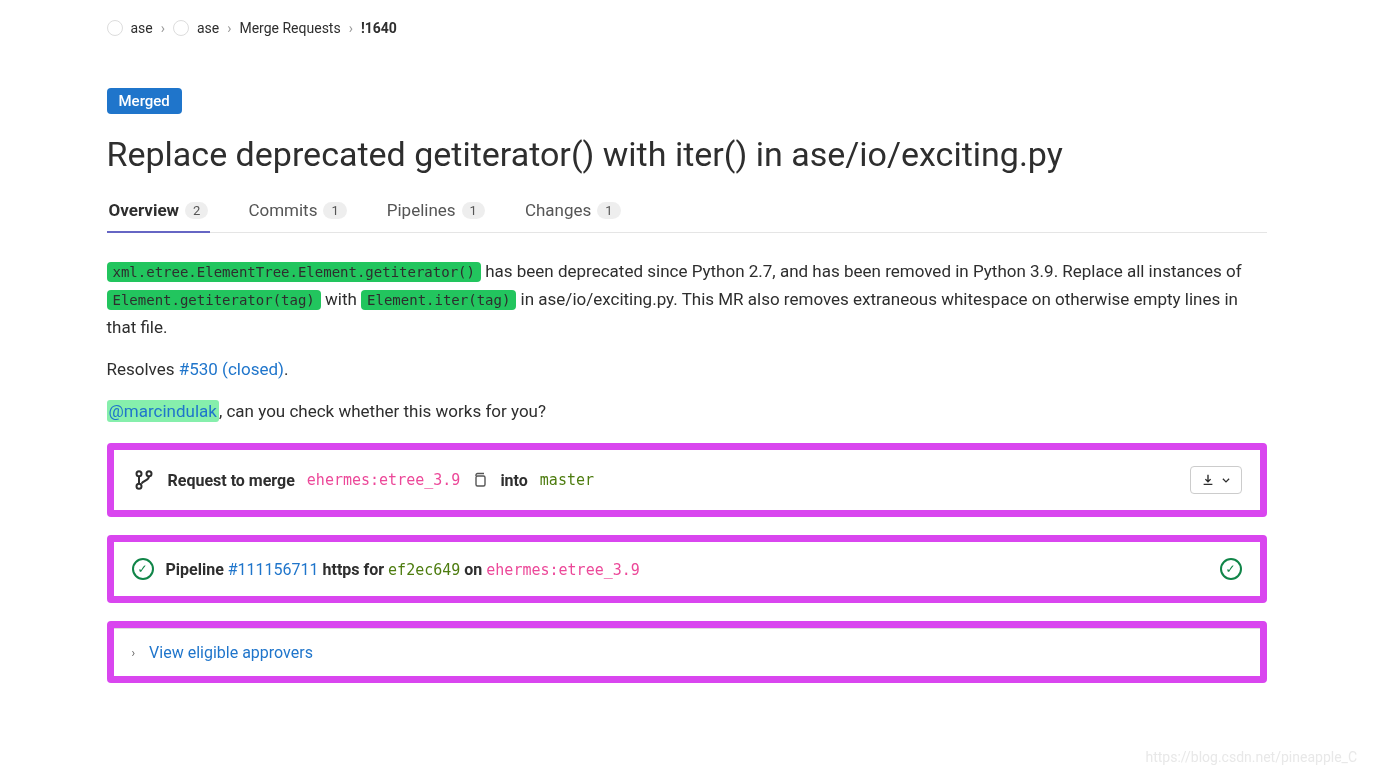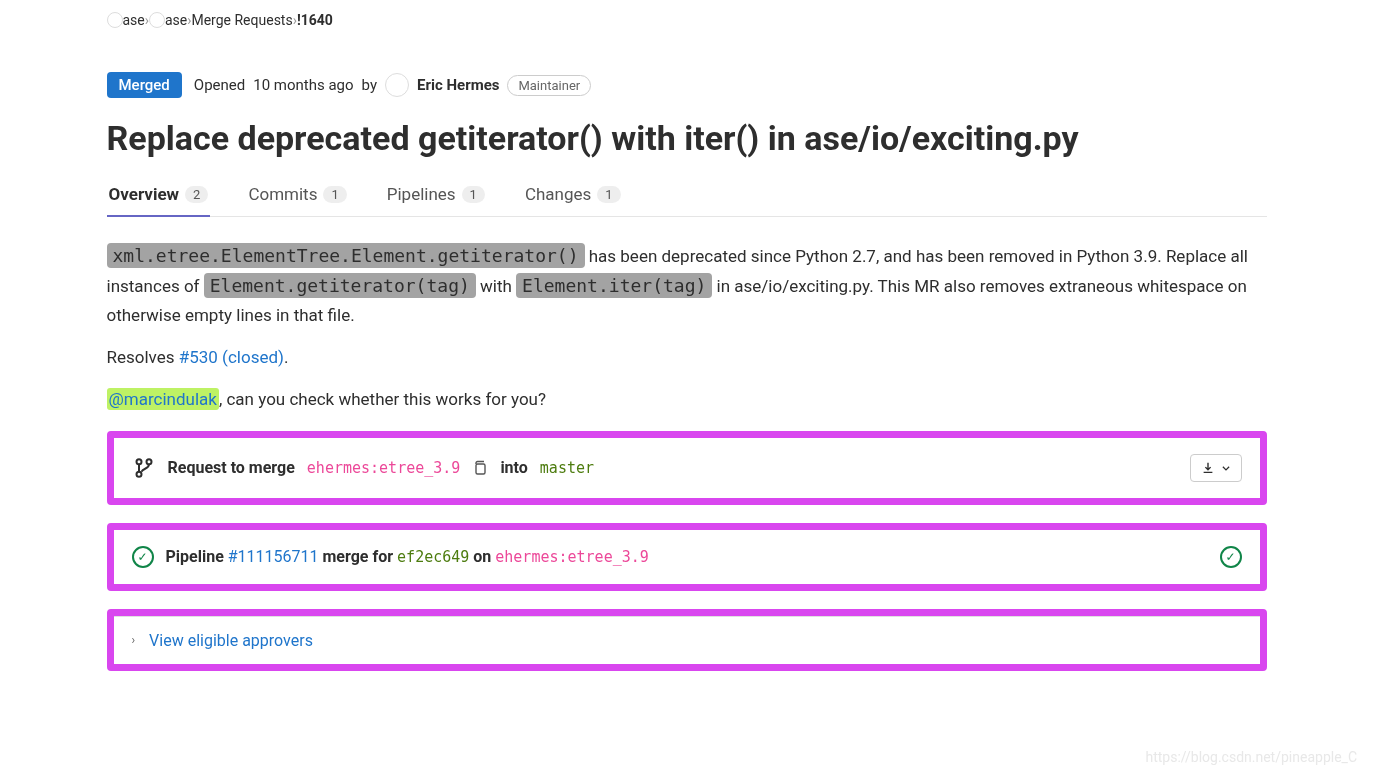--- a/index.html
+++ b/index.html
@@ -1,37 +1,37 @@
 <!DOCTYPE html>
 <html><head>
 <meta charset="utf-8">
 <style>
 * { box-sizing: border-box; margin: 0; padding: 0; }
 body { font-family: -apple-system, BlinkMacSystemFont, "Segoe UI", Roboto, sans-serif; color: #2e2e2e; background: #fff; font-size: 14px; }
 .container { max-width: 1200px; margin: 0 auto; padding: 0 20px; }
-.breadcrumb { display: flex; align-items: center; padding: 12px 0; color: #2e2e2e; font-size: 14px; }
+.breadcrumb { display: flex; align-items: center; gap: 8px; padding: 20px 0; color: #2e2e2e; font-size: 14px; }
 .breadcrumb .avatar-sm { width: 16px; height: 16px; border-radius: 50%; border: 1px solid #ddd; display: inline-block; }
 .breadcrumb .sep { color: #999; }
 .breadcrumb .bold { font-weight: 700; }
 .header-row { display: flex; align-items: center; gap: 12px; margin-top: 32px; }
 .badge-merged { background: #1f75cb; color: #fff; padding: 4px 12px; border-radius: 4px; font-size: 15px; font-weight: 500; }
 .opened-by { display: flex; align-items: center; gap: 8px; font-size: 15px; }
 .avatar-md { width: 24px; height: 24px; border-radius: 50%; border: 1px solid #ddd; display: inline-block; }
 .author-name { font-weight: 700; }
 .role-badge { border: 1px solid #ccc; padding: 2px 10px; border-radius: 12px; font-size: 13px; color: #666; }
-.title { font-size: 34px; font-weight: 700; margin: 18px 0 12px; line-height: 1.3; }
+.title { font-size: 34px; font-weight: 400; margin: 18px 0 12px; line-height: 1.3; }
 .tabs { display: flex; gap: 36px; border-bottom: 1px solid #e5e5e5; margin-bottom: 24px; }
 .tab { display: flex; align-items: center; gap: 6px; padding: 12px 2px; cursor: pointer; font-size: 17px; color: #555; position: relative; }
 .tab.active { color: #2e2e2e; font-weight: 700; }
 .tab.active::after { content: ""; position: absolute; bottom: -1px; left: 0; right: 0; height: 2px; background: #6666c4; }
 .tab .count { background: #eee; color: #555; border-radius: 10px; padding: 1px 8px; font-size: 13px; font-weight: 400; }
 .description { font-size: 17px; line-height: 1.65; margin-bottom: 14px; }
-code.inline { background: #a3a3a3; padding: 2px 6px; border-radius: 4px; font-family: "SFMono-Regular", Consolas, monospace; font-size: 18px; }
+code.inline { background: #22c55e; padding: 2px 6px; border-radius: 4px; font-family: "SFMono-Regular", Consolas, monospace; font-size: 14px; }
 .link { color: #1f75cb; }
-.mention { background: #bef264; color: #1f75cb; padding: 1px 2px; border-radius: 3px; }
+.mention { background: #86efac; color: #1f75cb; padding: 1px 2px; border-radius: 3px; }
 .widget { border: 7px solid #d946ef; border-radius: 4px; margin-top: 18px; }
 .panel { padding: 16px 18px; display: flex; align-items: center; gap: 12px; font-size: 16px; }
 .icon-box { width: 24px; display: flex; justify-content: center; }
 .btn-outline { border: 1px solid #ccc; background: #fff; padding: 6px 10px; border-radius: 4px; display: flex; align-items: center; gap: 6px; cursor: pointer; margin-left: auto; }
 .mono { font-family: "SFMono-Regular", Consolas, monospace; color: #ec4899; font-size: 15px; }
 .mono-link { font-family: "SFMono-Regular", Consolas, monospace; color: #4d7c0f; font-size: 15px; }
 .circle-check { width: 22px; height: 22px; border: 2px solid #108548; border-radius: 50%; display: flex; align-items: center; justify-content: center; color: #108548; font-size: 12px; }
 svg { display: block; }
 .approvers-panel { padding: 14px 18px; border-top: 1px solid #e0e0e0; display: flex; align-items: center; gap: 14px; font-size: 16px; color: #1f75cb; }
 .chev { color: #666; font-size: 12px; }
@@ -48,28 +48,20 @@
     <span class="avatar-sm"></span>
     <span>ase</span>
     <span class="sep">›</span>
     <span>Merge Requests</span>
     <span class="sep">›</span>
     <span class="bold">!1640</span>
   </div>
 
   <div class="header-row">
     <span class="badge-merged">Merged</span>
-    <div class="opened-by">
-      <span>Opened</span>
-      <span>10 months ago</span>
-      <span>by</span>
-      <span class="avatar-md"></span>
-      <span class="author-name">Eric Hermes</span>
-      <span class="role-badge">Maintainer</span>
-    </div>
   </div>
 
   <h1 class="title">Replace deprecated getiterator() with iter() in ase/io/exciting.py</h1>
 
   <div class="tabs">
     <div class="tab active">
       <span>Overview</span>
       <span class="count">2</span>
     </div>
     <div class="tab">
@@ -127,21 +119,21 @@
           </svg>
       </button>
     </div>
   </div>
   <div class="panel-sep"></div>
 
   <div class="widget">
     <div class="panel">
       <span class="circle-check">✓</span>
       <span>
-        <b>Pipeline </b><a class="link">#111156711</a><b> merge for </b><a class="mono-link">ef2ec649</a><b> on </b><span class="mono">ehermes:etree_3.9</span>
+        <b>Pipeline </b><a class="link">#111156711</a><b> https for </b><a class="mono-link">ef2ec649</a><b> on </b><span class="mono">ehermes:etree_3.9</span>
       </span>
       <span class="circle-check" style="margin-left:auto">✓</span>
     </div>
   </div>
   <div class="panel-sep"></div>
 
   <div class="widget">
     <div class="approvers-panel">
       <span class="chev">›</span>
       <span>View eligible approvers</span>

